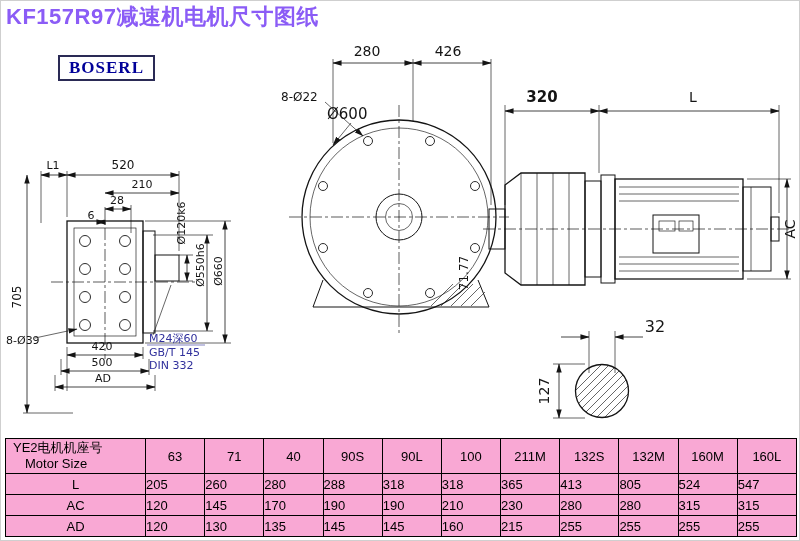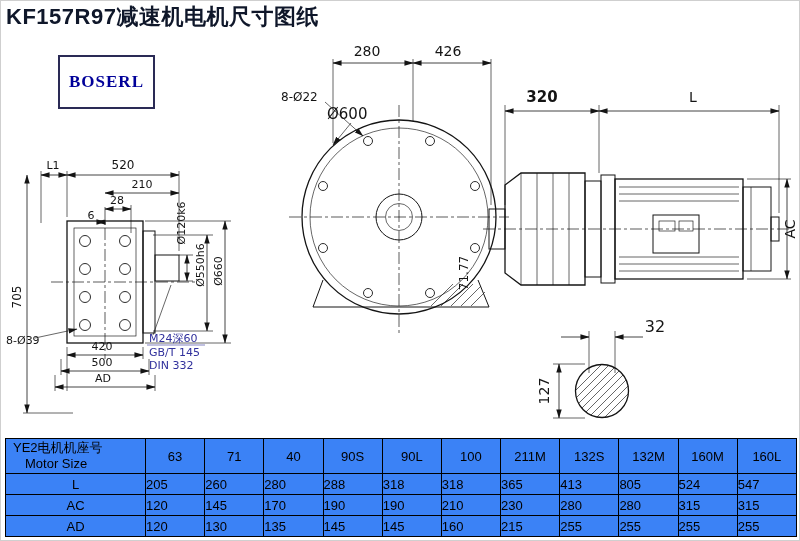--- a/index.html
+++ b/index.html
@@ -1,34 +1,34 @@
 <!DOCTYPE html>
 <html><head>
 <meta charset="utf-8">
 <style>
   html,body{margin:0;padding:0;background:#fff}
   .sheet{position:relative;width:800px;height:541px;background:#ffffff;overflow:hidden;
          font-family:"Liberation Sans","DejaVu Sans",sans-serif;box-sizing:border-box;border:1px solid #cfcfcf}
-  .title{position:absolute;left:5px;top:1px;font-size:22px;font-weight:700;color:#0f172a;letter-spacing:.5px;white-space:nowrap}
+  .title{position:absolute;left:5px;top:1px;font-size:22px;font-weight:700;color:#8b5cf6;letter-spacing:.5px;white-space:nowrap}
   .brand{position:absolute;left:57px;top:54px;border:2px solid #2a2a55;color:#000099;
          font-family:"Liberation Serif","DejaVu Serif",serif;font-weight:700;font-size:17px;
-         padding:15px 9px;letter-spacing:1px;background:#fff}
+         padding:1px 9px;letter-spacing:1px;background:#fff}
   svg.drawing{position:absolute;left:0;top:0}
   svg text{font-family:"DejaVu Sans","Liberation Sans",sans-serif;fill:#141414}.t11{font-size:11px}.t12{font-size:12px}
   .t14{font-size:14px}.t15{font-size:15px}.t16{font-size:16px}
   .b{font-weight:700}.mid{text-anchor:middle}
   .note{fill:#30309c}
   .s{stroke:#141414;stroke-width:1;fill:none}
   .s2{stroke:#141414;stroke-width:1.3;fill:none}
   .thin{stroke:#141414;stroke-width:.65;fill:none}
   .dim{stroke:#141414;stroke-width:.8;fill:none}
   .cl{stroke:#141414;stroke-width:.7;fill:none;stroke-dasharray:12 3 3 3}
   .hole{stroke:#141414;stroke-width:.9;fill:#fff}
   table.spec{position:absolute;left:4px;top:437px;width:792px;border-collapse:collapse;
-             table-layout:fixed;font-size:13px;color:#000;background:#3b82f6}
+             table-layout:fixed;font-size:13px;color:#000;background:#f9a8d4}
   .spec th,.spec td{border:1px solid #000;padding:0;font-weight:400;height:20px;overflow:hidden}
   .spec tr.head th{height:34px}
   .spec .size-head{text-align:left;padding-left:7px;line-height:16px}
   .spec .size-head .en{padding-left:12px}
 </style>
 </head>
 <body>
 
 <div class="sheet">
 

